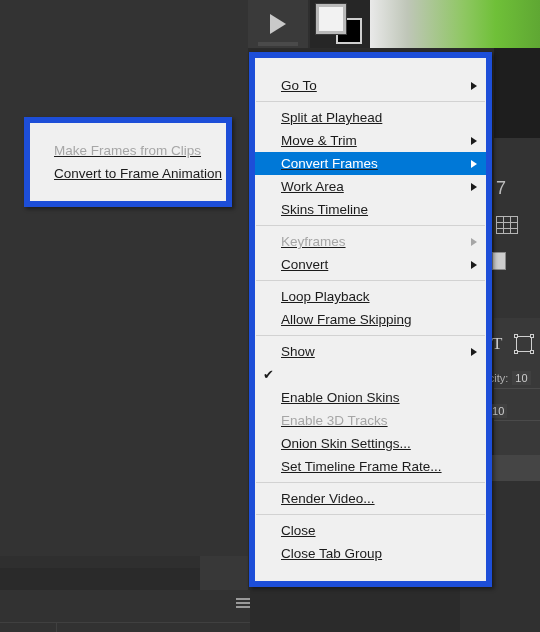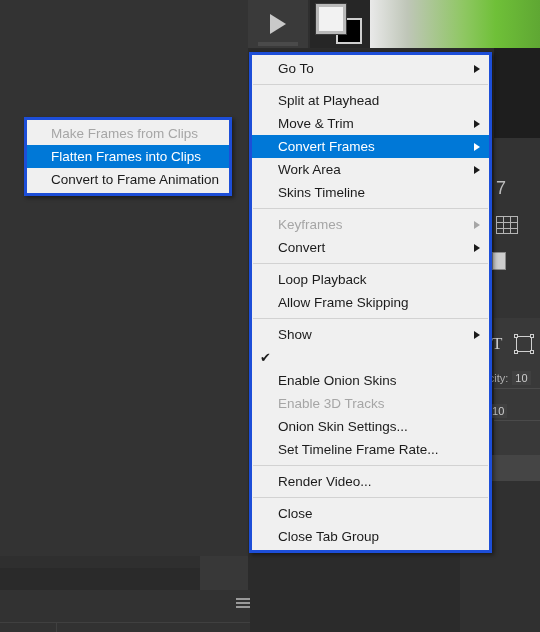--- a/index.html
+++ b/index.html
@@ -157,26 +157,27 @@
   }
   .layers-body {
     position: absolute; left: 460px; top: 481px; width: 80px; height: 151px;
     background: #303030;
   }
 
   
   .menu {
     position: absolute;
     background: #f0f0f0;
-    border: 3px solid #1d4ed8;
+    border: 6px solid #1d4ed8;
     box-shadow: 2px 2px 4px rgba(0,0,0,0.45);
     font-size: 13.5px;
     color: #1b1b1b;
-    padding: 2px 0;
+    padding: 16px 0;
     z-index: 50;
+    text-decoration: underline;
   }
   #main-menu { left: 249px; top: 52px; width: 243px; }
   #sub-menu  { left: 24px;  top: 117px; width: 208px; z-index: 60; }
 
   .mi {
     position: relative;
     height: 23px;
     line-height: 23px;
     padding-left: 26px;
     padding-right: 26px;
@@ -281,17 +282,16 @@
       <div class="mi"><span>Set Timeline Frame Rate...</span></div>
       <div class="sep"></div>
       <div class="mi"><span>Render Video...</span></div>
       <div class="sep"></div>
       <div class="mi"><span>Close</span></div>
       <div class="mi"><span>Close Tab Group</span></div>
     </div>
 
   <div class="menu" id="sub-menu">
       <div class="mi disabled"><span>Make Frames from Clips</span></div>
-      <div class="mi selected"><span>Flatten Frames into Clips</span></div>
       <div class="mi"><span>Convert to Frame Animation</span></div>
     </div>
 
 </div>
 
 </body></html>

